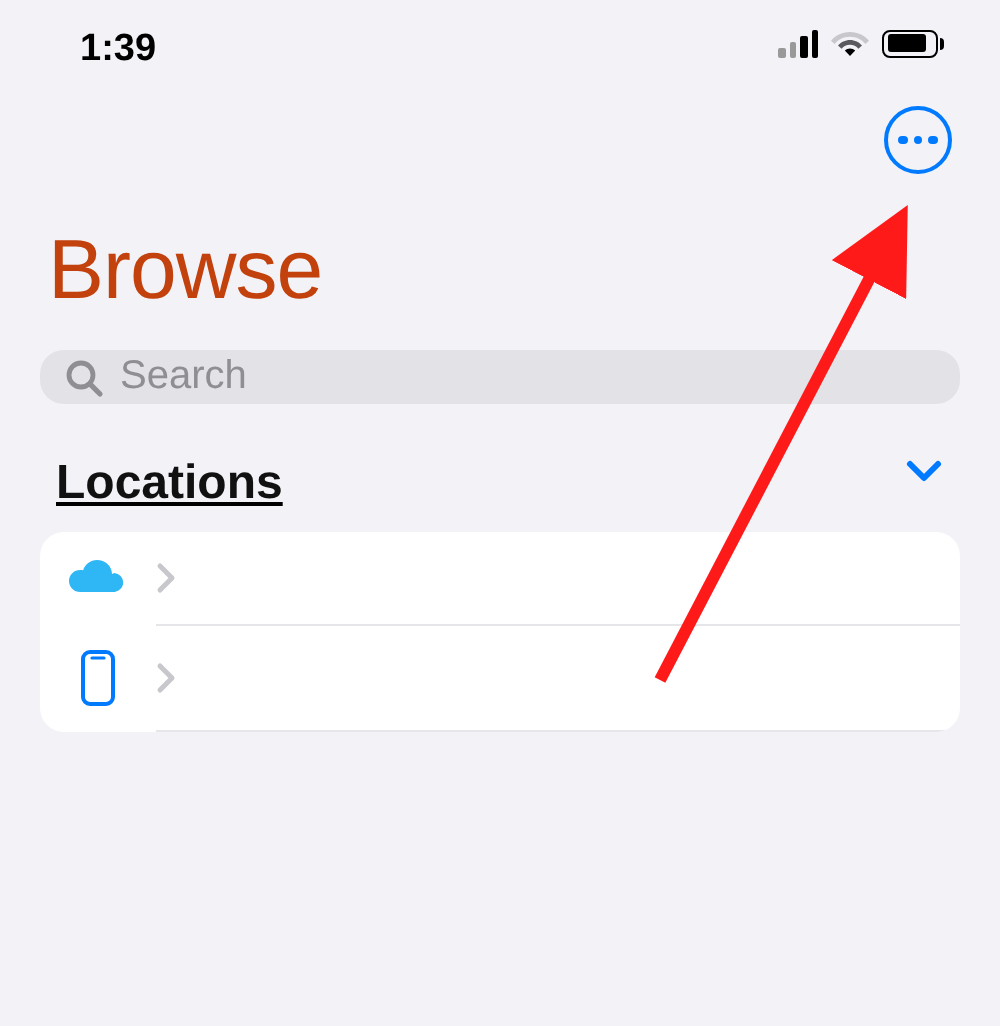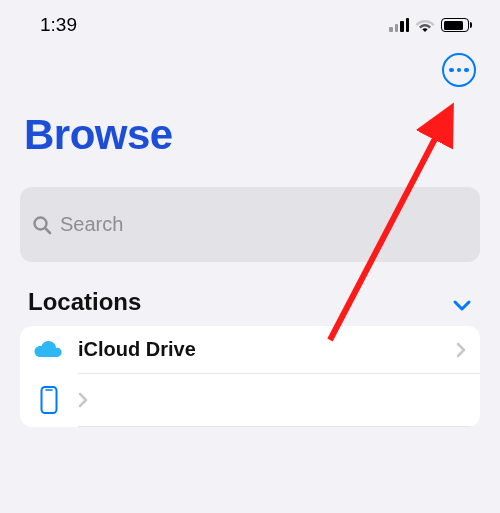--- a/index.html
+++ b/index.html
@@ -7,23 +7,23 @@
       width: 500px;
       height: 513px;
       background: #f2f2f7;
       font-family: -apple-system, "SF Pro Text", "Helvetica Neue", Arial, sans-serif;
       overflow: hidden;
       position: relative;
     }
     .status-bar {
       display: flex;
       justify-content: space-between;
-      align-items: center;
+      align-items: flex-start;
       padding: 14px 28px 6px 40px;
-      font-weight: 400;
+      font-weight: 700;
       font-size: 19px;
     }
     .status-right { display: flex; align-items: center; gap: 6px; }
     .cell-icon { display: flex; align-items: flex-end; gap: 2px; }
     .cell-bar { width: 3.5px; border-radius: 1px; background: #999; }
     .cell-bar.on { background: #000; }
     .cb1 { height: 5px; }
     .cb2 { height: 8px; }
     .cb3 { height: 11px; }
     .cb4 { height: 14px; }
@@ -50,51 +50,52 @@
       display: flex;
       align-items: center;
       justify-content: center;
       gap: 3px;
       cursor: pointer;
     }
     .more-btn .dot { width: 4.5px; height: 4.5px; background: #007aff; border-radius: 50%; }
 
     .title {
       font-size: 42px;
-      font-weight: 700;
+      font-weight: 400;
       letter-spacing: -0.5px;
-      padding: 24px 24px 28px 24px;
-      color: #1d4ed8;
+      padding: 24px 24px 16px 24px;
+      color: #c2410c;
     }
 
     .search-wrap { padding: 0 20px; }
     .search {
       background: #e2e2e7;
       border-radius: 12px;
       display: flex;
       align-items: center;
       gap: 8px;
-      padding: 26px 12px;
+      padding: 2px 12px;
     }
     .search svg { display: block; }
     .search-input {
       border: none;
       background: transparent;
       outline: none;
       font-size: 20px;
       color: #8e8e93;
       flex: 1;
     }
     .search-input::placeholder { color: #8e8e93; }
 
     .section-header {
       display: flex;
       justify-content: space-between;
-      align-items: flex-end;
+      align-items: flex-start;
       padding: 26px 28px 10px 28px;
+      text-decoration: underline;
     }
     .section-title { font-size: 24px; font-weight: 700; color: #111; }
     .chev-down { cursor: pointer; }
 
     .list {
       margin: 0 20px;
       background: #fff;
       border-radius: 12px;
       overflow: hidden;
     }
@@ -178,21 +179,20 @@
 </div>
 
 <div class="list">
 
   <div class="row">
     <span class="row-icon">
       <svg width="30" height="22" viewBox="0 0 30 22">
         <path d="M22 9 C22 5 18.5 2 14.5 2 C11.2 2 8.4 4.2 7.6 7.1 C7.1 7 6.6 7 6.1 7 C3 7 0.5 9.4 0.5 12.5 C0.5 15.6 3 18 6.1 18 L22.3 18 C25.2 18 27.6 15.9 27.6 13.2 C27.6 10.8 25.6 8.8 23.1 8.5 C22.8 8.7 22.4 8.8 22 9 Z" fill="#2fb7f5"></path>
       </svg>
     </span>
-    <span class="row-label">iCloud Drive</span>
     <span class="chev-right">
       <svg width="10" height="16" viewBox="0 0 10 16">
           <polyline points="2,2 8,8 2,14" fill="none" stroke="#c7c7cc" stroke-width="2.5" stroke-linecap="round" stroke-linejoin="round"></polyline>
         </svg>
     </span>
   </div>
   <div class="row-sep"></div>
 
   <div class="row">
     <span class="row-icon">

